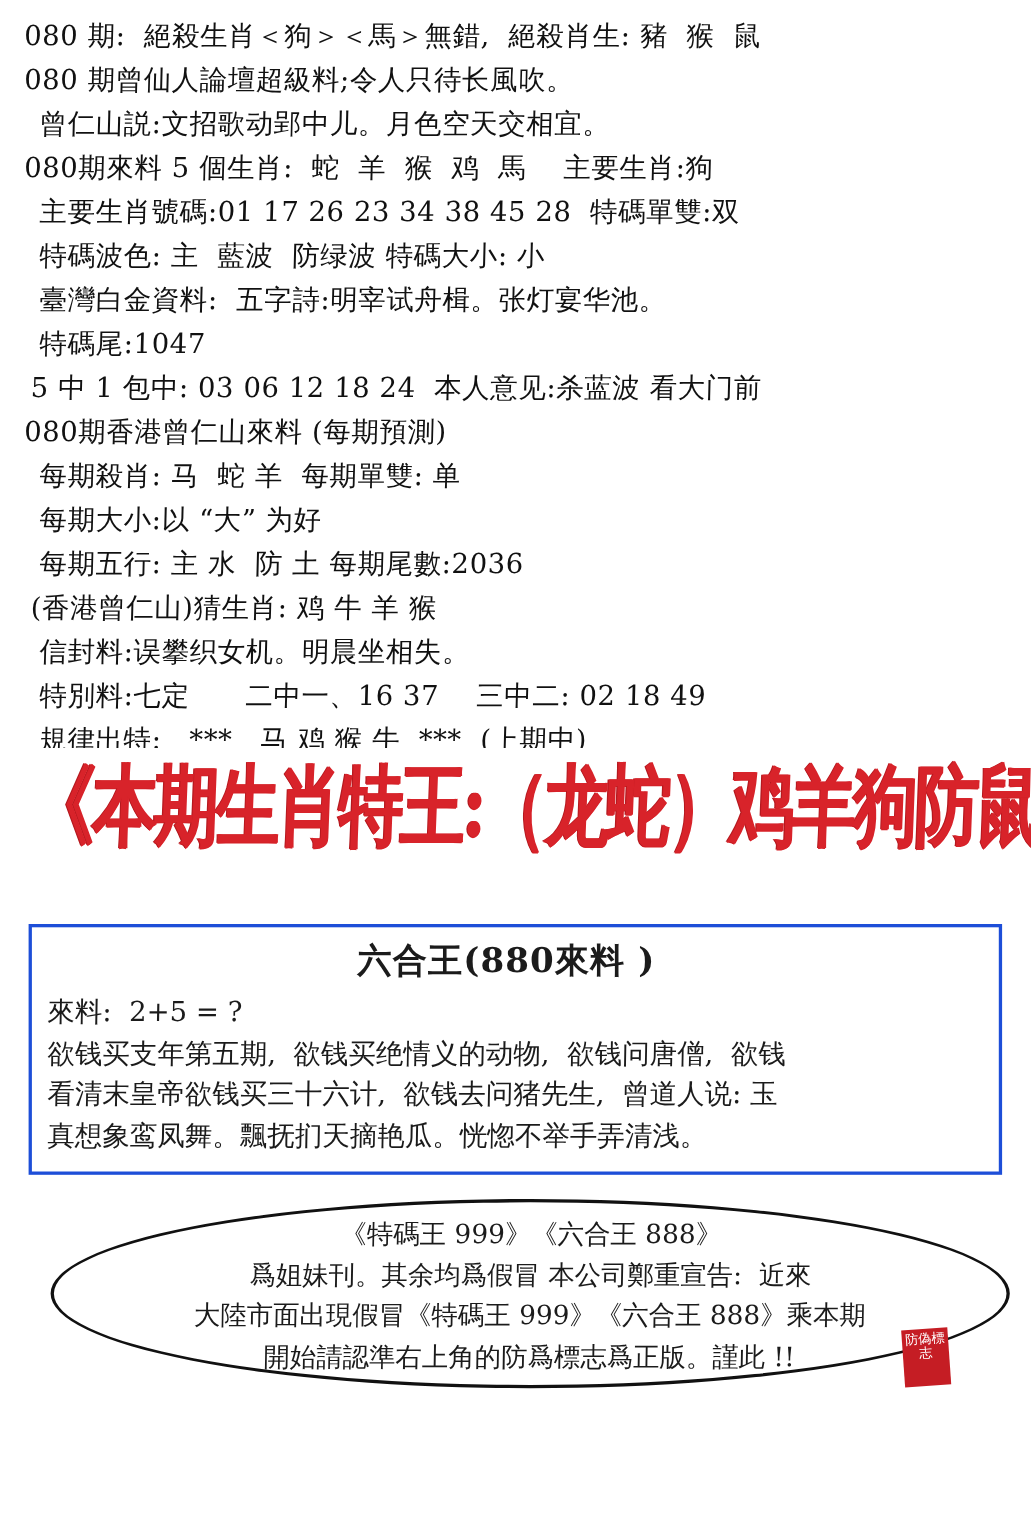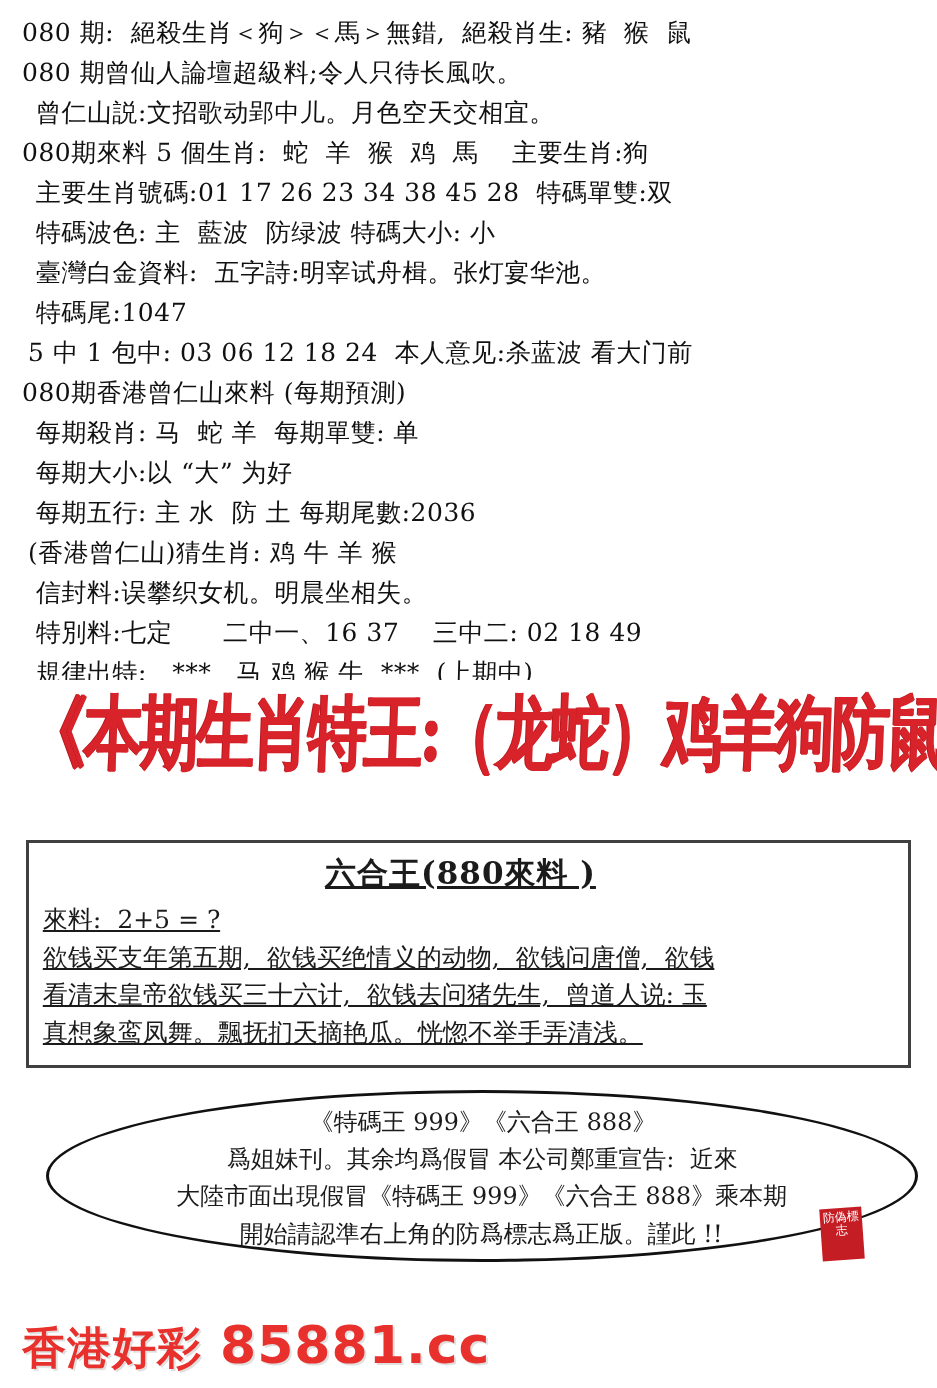--- a/index.html
+++ b/index.html
@@ -62,24 +62,23 @@
     transform-origin: left top;
     text-shadow:
       1px 0 0 #d8232a,
       -1px 0 0 #b5191f,
       0 1px 0 #d8232a;
     white-space: nowrap;
   }
 
   
   .boxed {
-    border: 3px solid #404040;
+    border: 3px solid #1d4ed8;
     padding: 8px 30px 14px 14px;
     margin: 34px 4px 0 4px;
-    text-decoration: underline;
   }
   .boxed-title {
     text-align: center;
     font-family: "DejaVu Serif", serif;
     font-size: 31px;
     font-weight: bold;
     letter-spacing: 1px;
     margin: 2px 0 6px 0;
   }
   .boxed-line {
@@ -202,18 +201,14 @@
     <div class="oval"></div>
     <div class="oval-inner">
       <div class="l">《特碼王 999》《六合王 888》</div>
       <div class="l">爲姐妹刊。其余均爲假冒 本公司鄭重宣告:  近來</div>
       <div class="l">大陸市面出現假冒《特碼王 999》《六合王 888》乘本期</div>
       <div class="l">開始請認準右上角的防爲標志爲正版。謹此 !!</div>
     </div>
     <div class="stamp">防偽標志</div>
   </div>
 
-  <div class="footer">
-    <span class="footer-cn">香港好彩</span>
-    <span class="footer-url">85881.cc</span>
-  </div>
 
 </div>
 
 </body></html>

